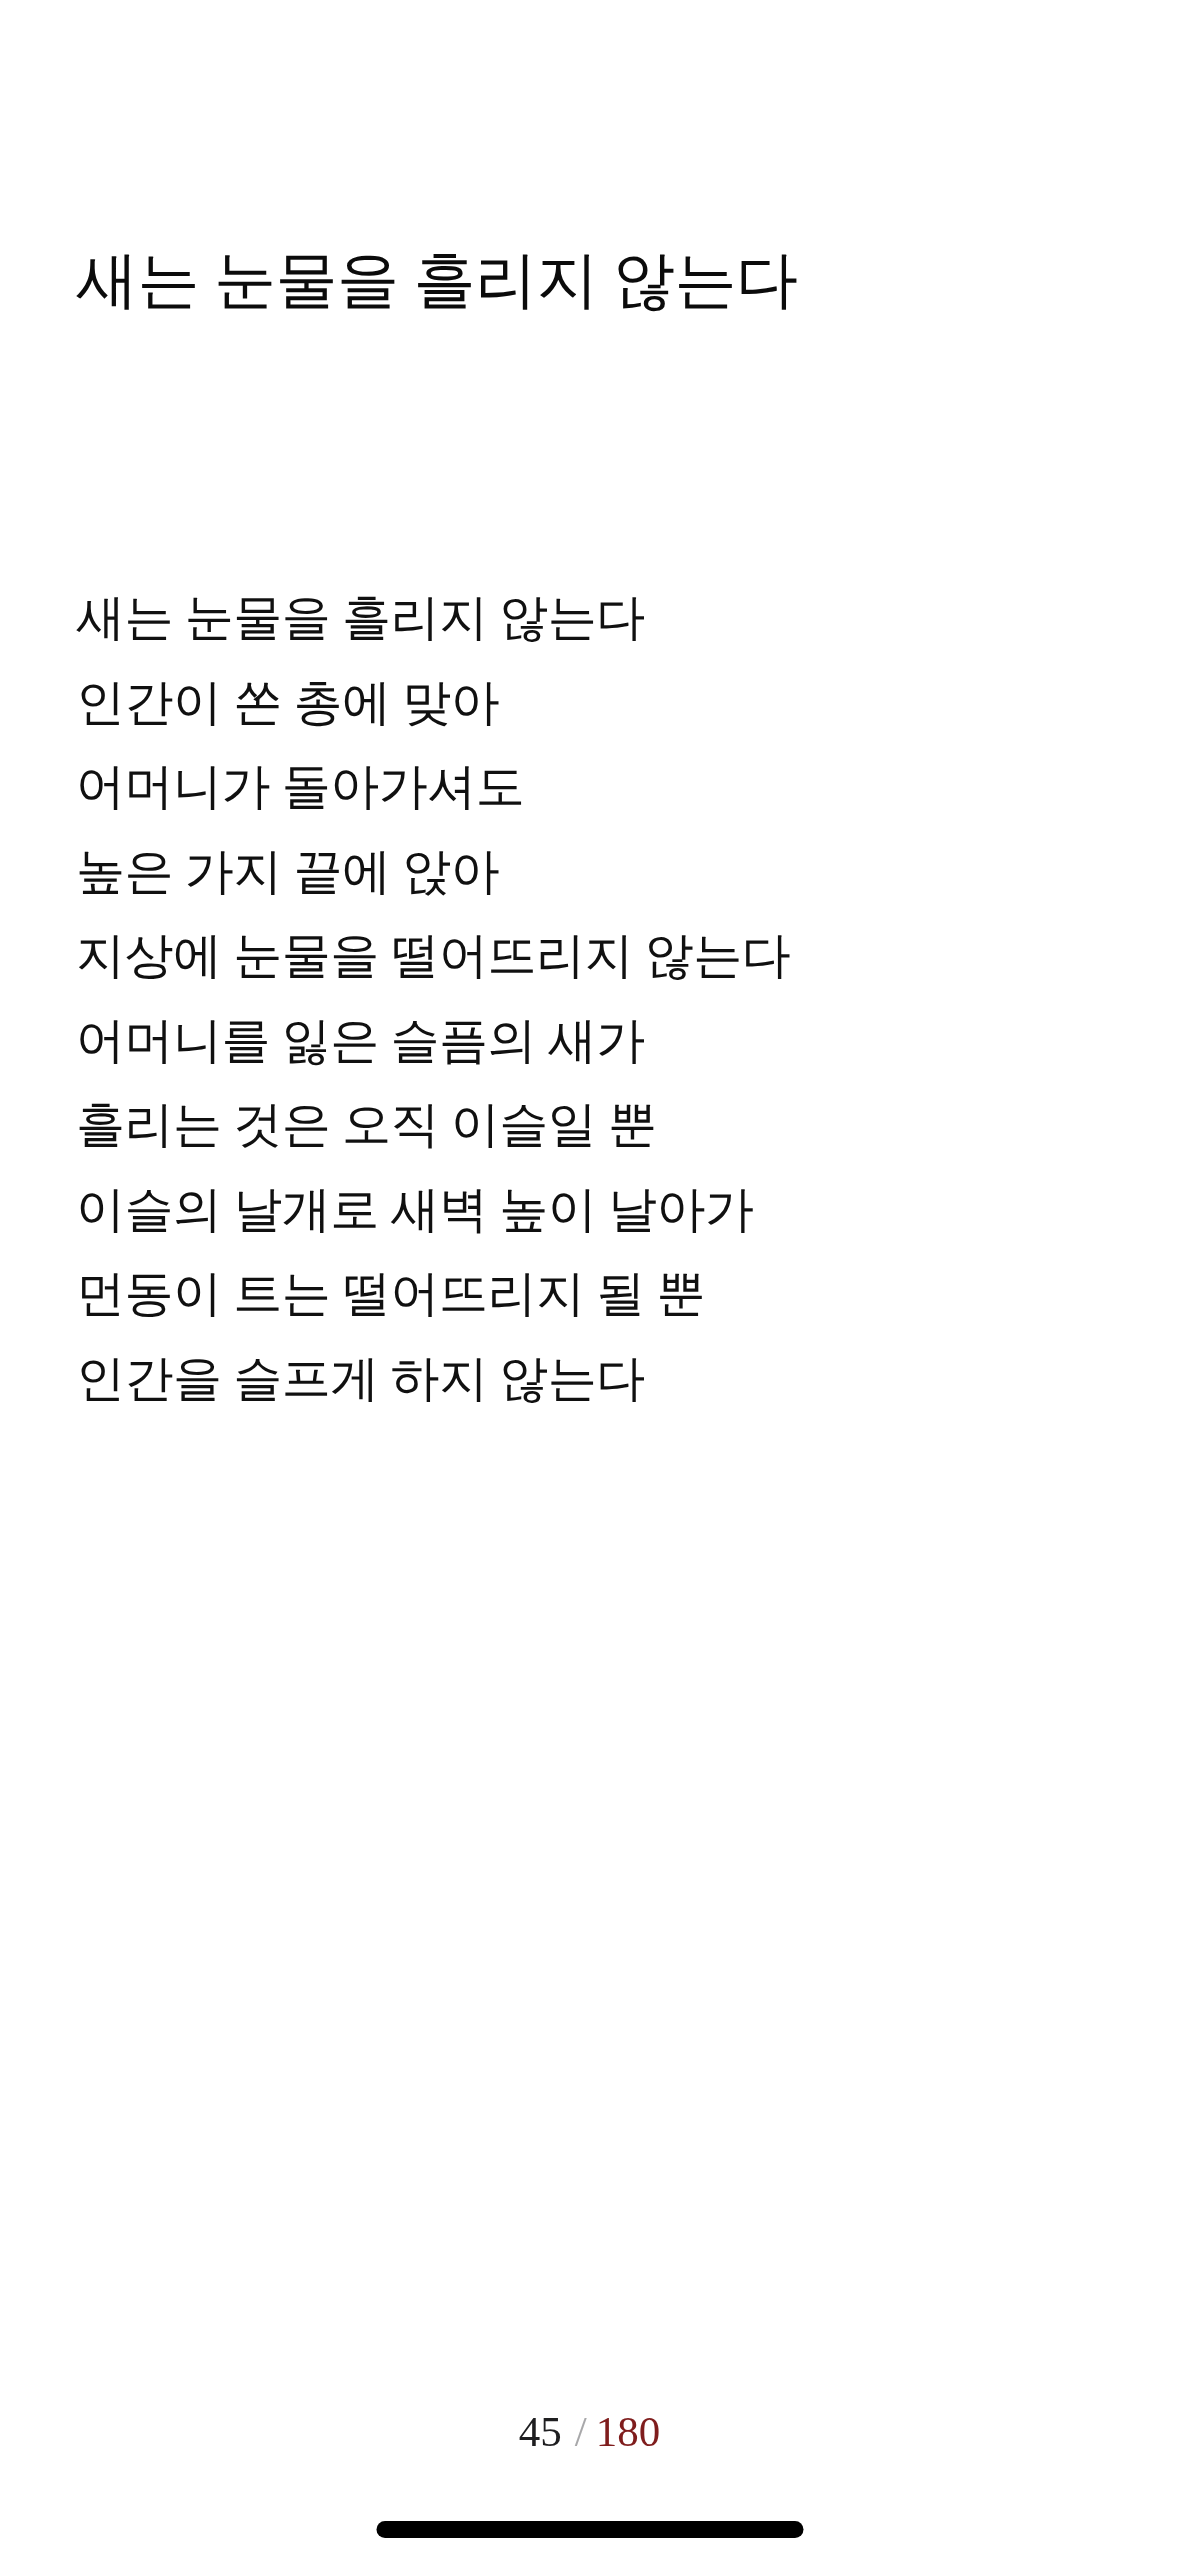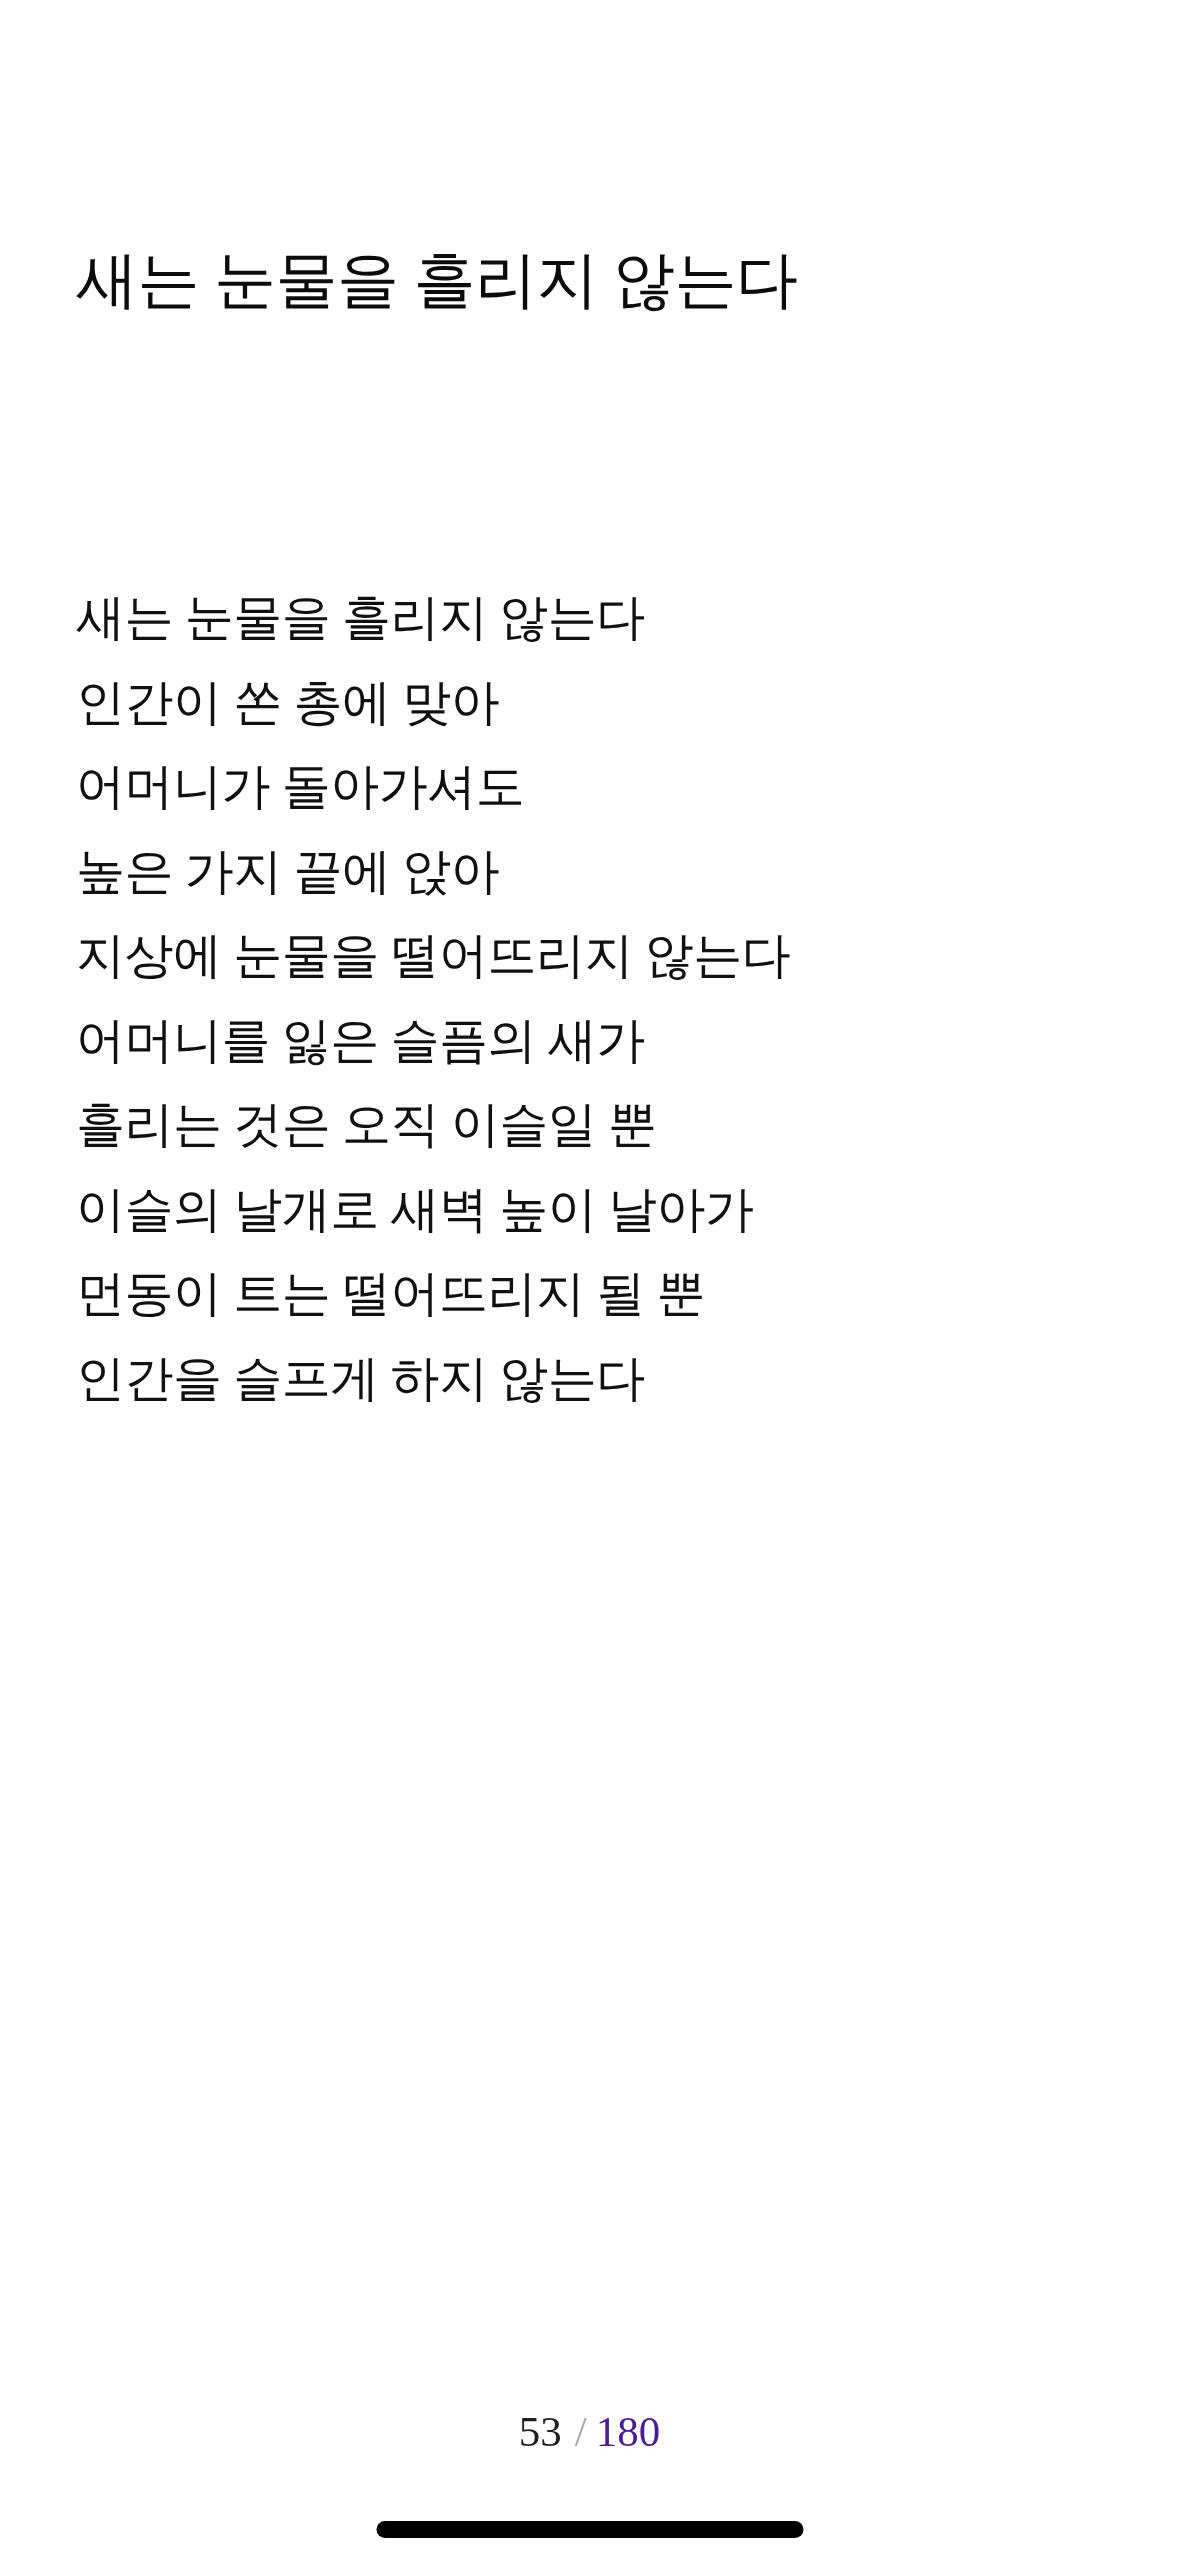--- a/index.html
+++ b/index.html
@@ -54,21 +54,21 @@
     font-size: 43px;
     font-weight: 400;
     line-height: 1.1;
     color: #1e1e20;
   }
   .page-indicator .sep {
     color: #a8a8aa;
     margin: 0 9px 0 13px;
   }
   .page-indicator .total {
-    color: #4c1d95;
+    color: #7f1d1d;
     margin-top: 12px;
   }
   .home-indicator {
     position: absolute;
     left: 50%;
     transform: translateX(-50%);
     bottom: 18px;
     width: 427px;
     height: 17px;
     border-radius: 9px;
@@ -89,18 +89,18 @@
     <div class="poem-line">높은 가지 끝에 앉아</div>
     <div class="poem-line">지상에 눈물을 떨어뜨리지 않는다</div>
     <div class="poem-line">어머니를 잃은 슬픔의 새가</div>
     <div class="poem-line">흘리는 것은 오직 이슬일 뿐</div>
     <div class="poem-line">이슬의 날개로 새벽 높이 날아가</div>
     <div class="poem-line">먼동이 트는 떨어뜨리지 될 뿐</div>
     <div class="poem-line">인간을 슬프게 하지 않는다</div>
   </div>
 
   <div class="page-indicator">
-    <span class="current">53</span><span class="sep">/</span><span class="total">180</span>
+    <span class="current">45</span><span class="sep">/</span><span class="total">180</span>
   </div>
 
   <div class="home-indicator"></div>
 
 </div>
 
 </body></html>

